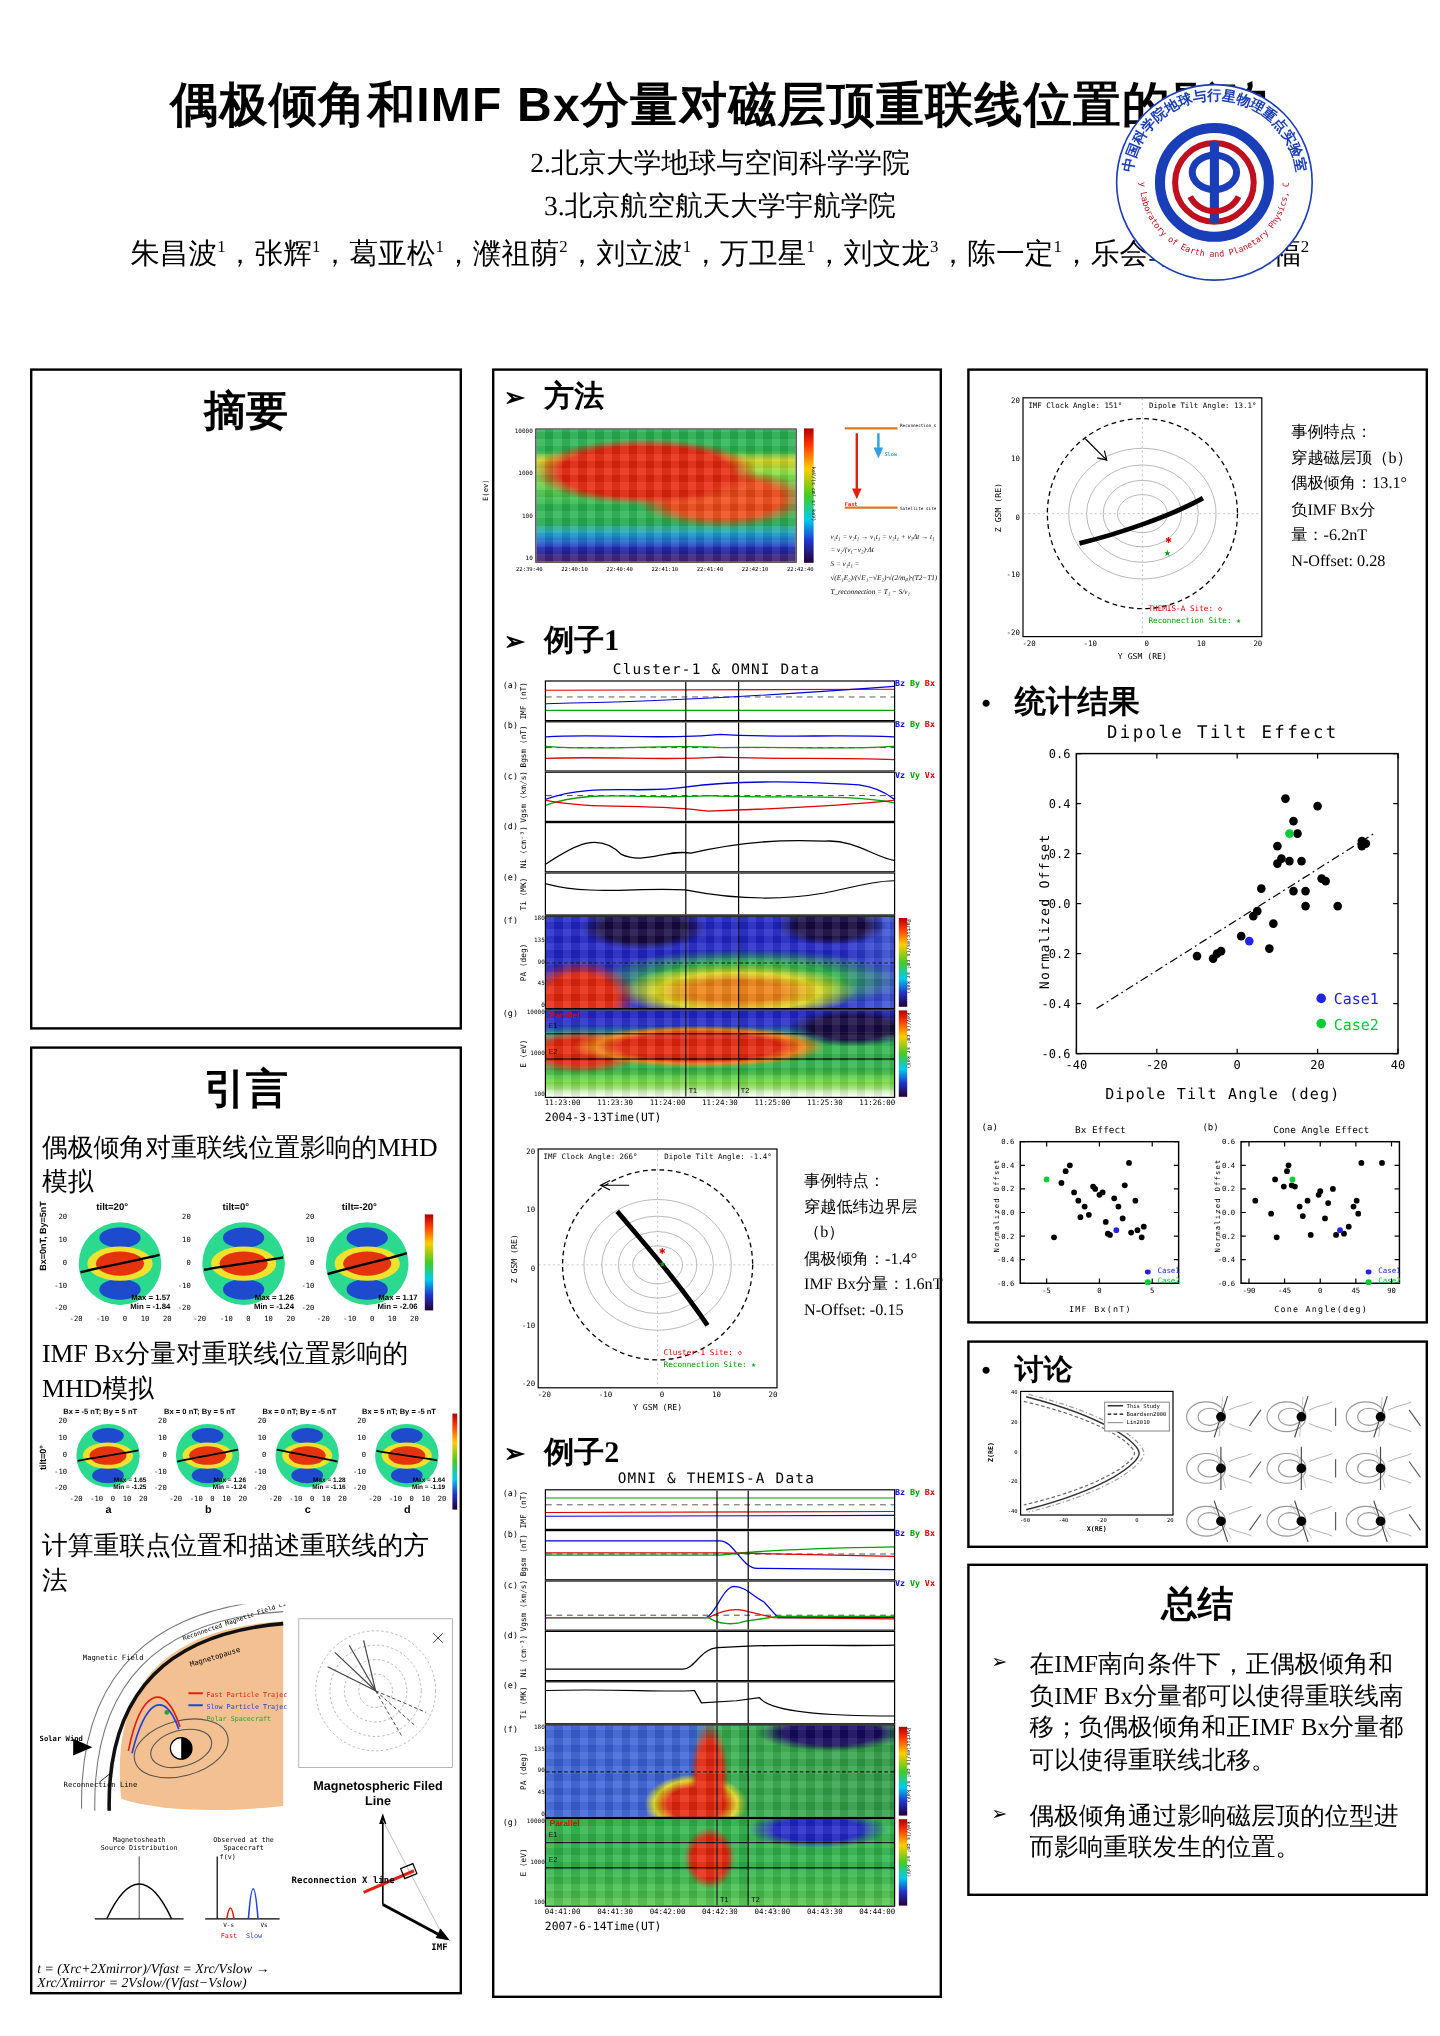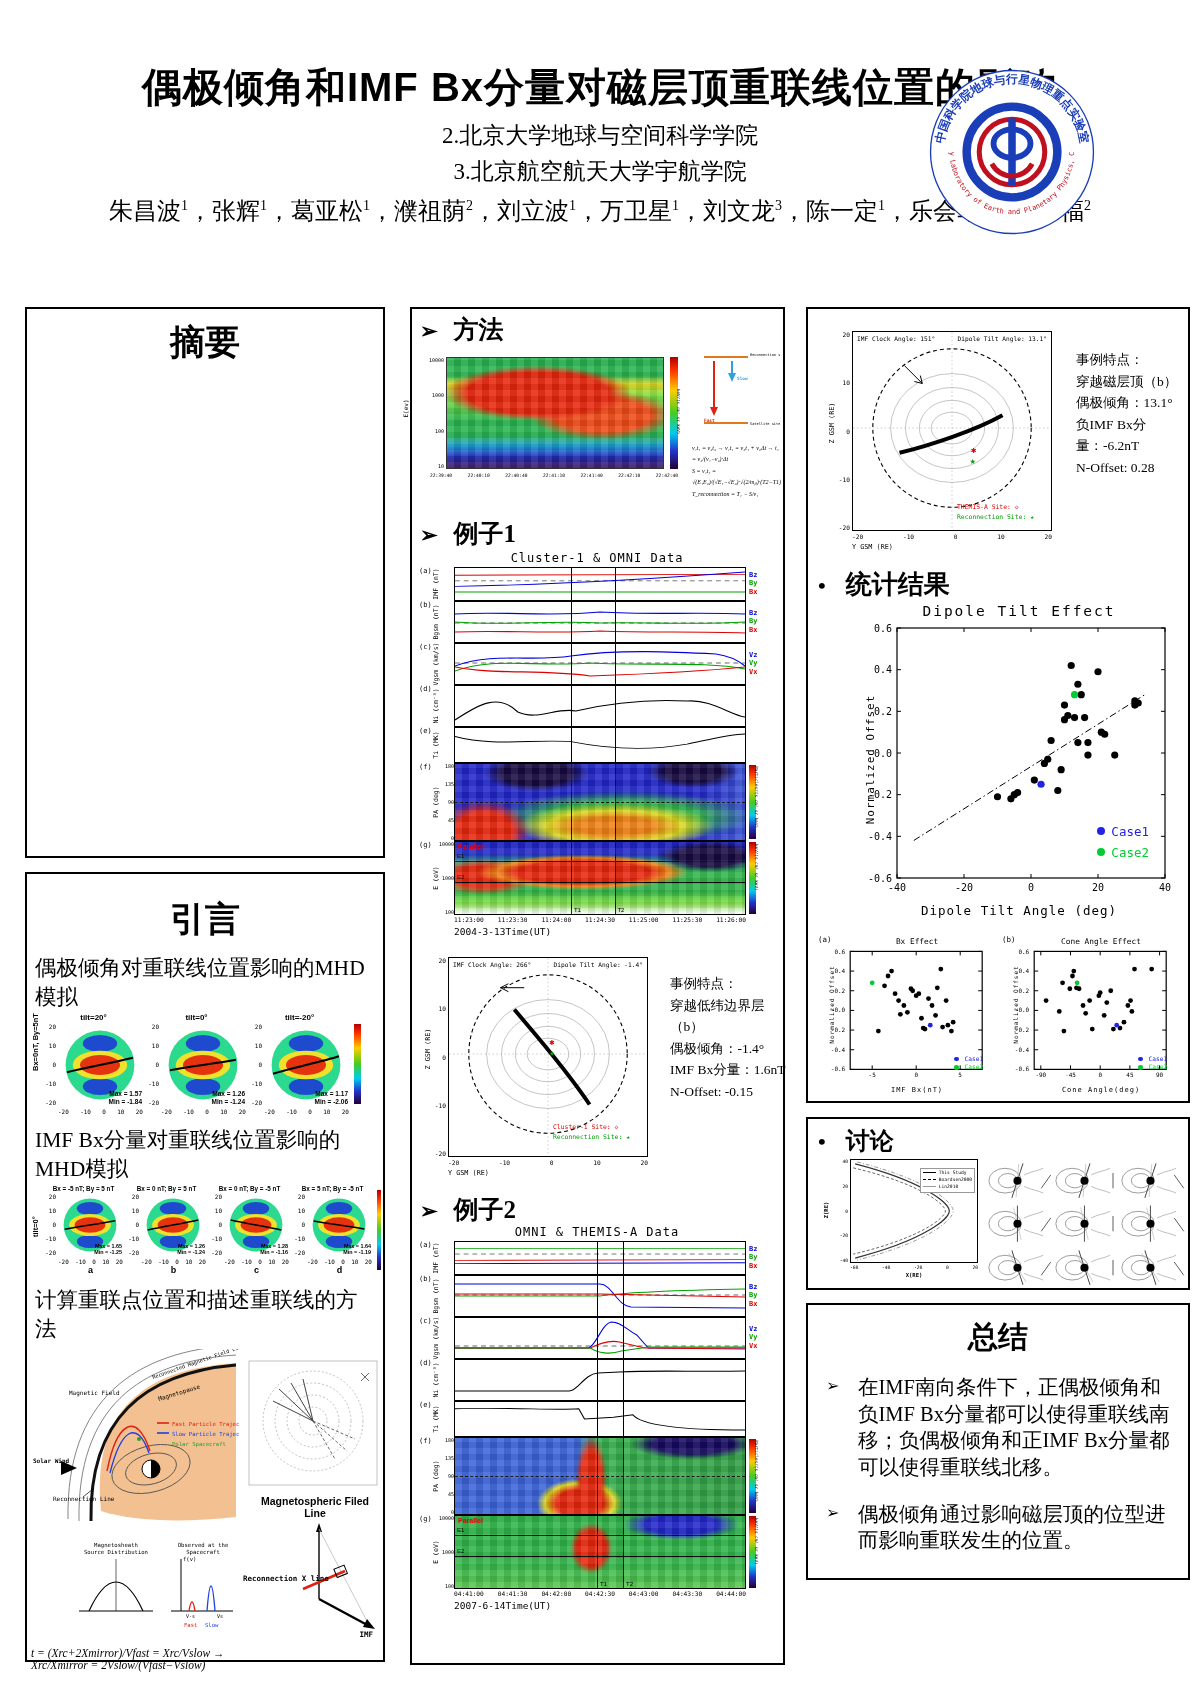--- a/index.html
+++ b/index.html
@@ -72,21 +72,21 @@
   .plab{position:absolute;left:50%;top:50%;transform:translate(-50%,-50%) rotate(-90deg);font-size:6.5px;white-space:nowrap}
   .sideticks{position:absolute;right:0;top:0;bottom:0;display:flex;flex-direction:column;justify-content:space-between;font-size:5px;text-align:right;z-index:2}
   .parea{flex:1;position:relative;border:1px solid #000;background:#fff;overflow:hidden}
   .pline{position:absolute;inset:0;width:100%;height:100%}
   .vl{position:absolute;top:0;bottom:0;width:1px;background:#000}
   .dl{position:absolute;left:0;right:0;border-top:1px dashed #000}
   .eline{position:absolute;left:0;right:0;height:1px;background:#000}
   .elab{position:absolute;left:2px;top:-8px;font-size:6px}
   .ann-par{position:absolute;left:3px;top:1px;color:#e00;font-size:7px;font-weight:bold;z-index:2}
   .tlab{position:absolute;bottom:1px;font-size:6px;z-index:2}
-  .pleg{width:30px;position:relative;display:flex;flex-direction:column;justify-content:center;gap:1px}
+  .pleg{width:30px;position:relative;display:flex;justify-content:center;gap:1px}
   .lgt{font-size:7px;font-weight:bold;font-family:"DejaVu Sans Mono",monospace;line-height:1.05;padding-left:3px}
   .cb2{position:absolute;left:3px;top:2%;bottom:2%;width:7px}
   .cunit{position:absolute;left:13px;top:4%;transform:rotate(90deg);transform-origin:left top;font-size:4.3px;white-space:nowrap}
   .ptrow{display:flex;justify-content:space-between;padding-left:36px;padding-right:30px;font-size:6.2px;margin-top:1px}
   .pdrow{padding-left:36px;padding-right:30px;display:flex;font-size:9.5px;margin-top:3px}
   .pxlc{flex:1;text-align:left}
   
   .spec-pa1{background:
     radial-gradient(ellipse 22% 55% at 10% 88%,#e8250c 0 45%,rgba(0,0,0,0) 72%),
     radial-gradient(ellipse 45% 40% at 55% 82%,#ef8214 0 30%,#ddd820 52%,rgba(0,0,0,0) 76%),
@@ -109,21 +109,21 @@
     radial-gradient(ellipse 28% 30% at 78% 12%,#2126c9 0 45%,rgba(0,0,0,0) 72%),
     linear-gradient(180deg,#2fb54a 0 60%,#57c84e 100%)}
   
   .polar{position:absolute}
   .pbox{position:absolute;left:28px;top:12px;width:200px;height:200px;border:1px solid #000}
   .pbox svg{position:absolute;inset:0;width:100%;height:100%}
   .pclock{position:absolute;left:4px;top:3px;font-size:6.2px;font-family:"DejaVu Sans Mono",monospace}
   .ptilt{position:absolute;right:4px;top:3px;font-size:6.2px;font-family:"DejaVu Sans Mono",monospace}
   .pyticks{position:absolute;left:8px;top:12px;height:200px;width:18px;display:flex;flex-direction:column;justify-content:space-between;font-size:6.2px;text-align:right}
   .pxticks{position:absolute;left:28px;top:214px;width:200px;display:flex;justify-content:space-between;font-size:6.2px}
-  .pxl{position:absolute;left:28px;top:224px;width:200px;text-align:left;font-size:6.8px}
+  .pxl{position:absolute;left:28px;top:224px;width:200px;text-align:center;font-size:6.8px}
   .pyl{position:absolute;left:-12px;top:100px;transform:rotate(-90deg);font-size:6.8px;white-space:nowrap}
   .plg{position:absolute;font-size:6.4px;font-family:"DejaVu Sans Mono",monospace;line-height:1.6}
   .plg .r1{color:#e00000}
   .plg .r2{color:#00a000}
   .casetext{position:absolute;font-family:"Liberation Serif",serif;font-size:13.5px;line-height:1.6}
   
   .chart{position:absolute}
   .ctitle{text-align:center;font-size:14.5px;letter-spacing:2px;padding-left:28px}
   .cplot{position:relative;display:inline-block;margin-left:20px}
   .cylab{position:absolute;left:-34px;top:150px;transform:rotate(-90deg);font-size:11px;letter-spacing:1px;white-space:nowrap}
@@ -182,21 +182,21 @@
   <circle cx="50" cy="50" r="19.5" fill="#fff" stroke="#c01020" stroke-width="3"></circle>
   <line x1="50" y1="30" x2="50" y2="70" stroke="#1a3db8" stroke-width="4.5"></line>
   <ellipse cx="50" cy="45" rx="11" ry="8.5" fill="none" stroke="#1a3db8" stroke-width="3.5"></ellipse>
   <path d="M38,57 A13.5,13.5 0 0 0 62,57" fill="none" stroke="#c01020" stroke-width="3"></path>
 </svg>
 
 <section class="box" style="left:25px;top:307px;width:360px;height:551px">
   <h2 class="bighead">摘要</h2>
 </section>
 
-<section class="box" style="left:25px;top:872px;width:360px;height:790px;padding:16px 2px">
+<section class="box" style="left:25px;top:872px;width:360px;height:790px;padding:4px 2px">
   <h2 class="bighead" style="margin-top:6px">引言</h2>
   <div class="icap">偶极倾角对重联线位置影响的MHD模拟</div>
 
   <div class="mrow">
     <div class="mylab">Bx=0nT, By=5nT</div>
     <div class="mpanel">
       <div class="mtitle">tilt=20°</div>
       <div class="mbody">
           <div class="myt mono">
             <span>20</span>

